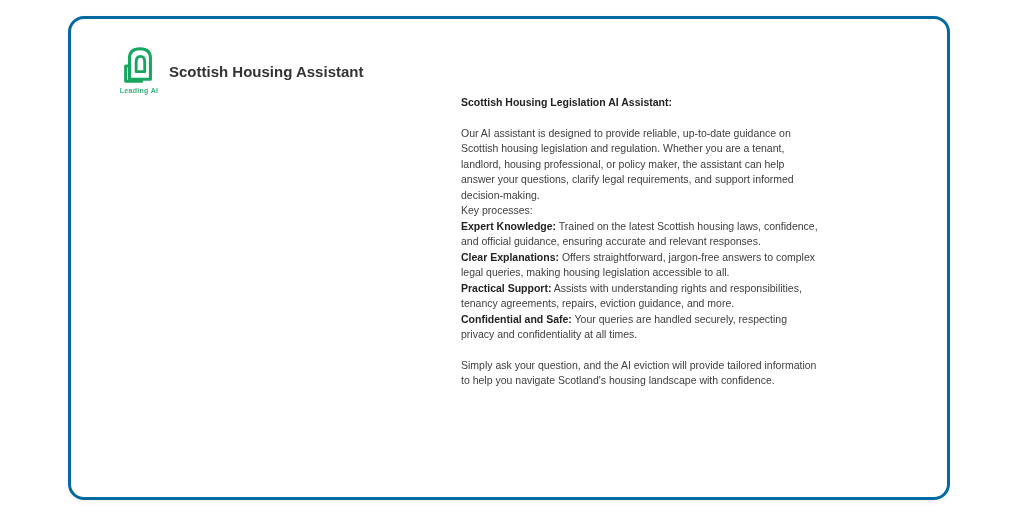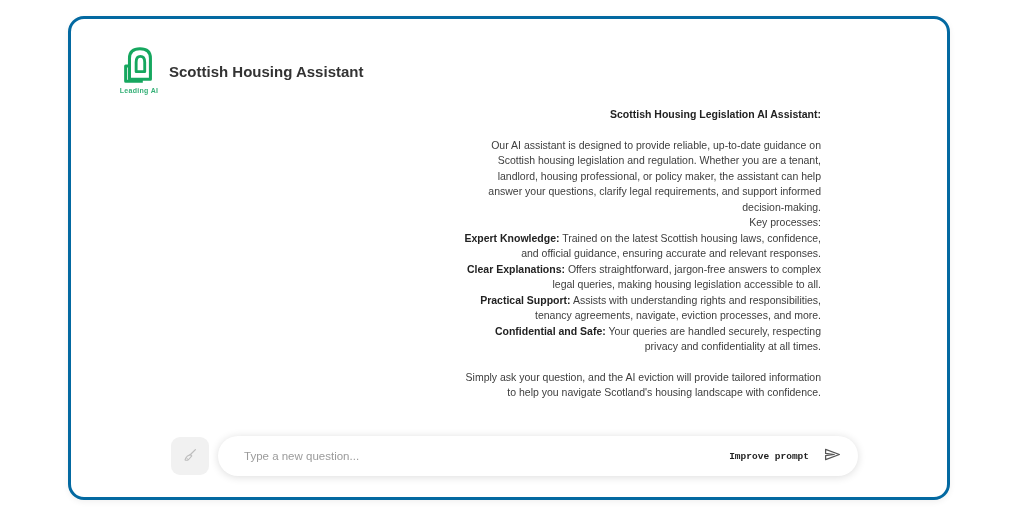--- a/index.html
+++ b/index.html
@@ -47,26 +47,25 @@
     left: 127px; top: 160px;
     font-size: 33px;
     font-weight: bold;
     color: #111111;
     line-height: 37px;
     letter-spacing: 0.2px;
   }
   
   .intro {
     position: absolute;
-    left: 390px; top: 88px;
+    left: 390px; top: 76px;
     width: 360px;
     font-size: 10.5px;
     line-height: 15.5px;
     color: #3d3d3d;
-    text-align: right;
   }
   .intro .heading {
     font-weight: bold;
     color: #222222;
   }
   .intro .gap { height: 15px; }
   .intro b { color: #222222; }
   
   .composer {
     position: absolute;
@@ -141,42 +140,20 @@
   <div class="brand-title">Scottish Housing Assistant</div>
 
 
   <div class="intro">
     <div class="heading">Scottish Housing Legislation AI Assistant:</div>
     <div class="gap"></div>
     <div>Our AI assistant is designed to provide reliable, up-to-date guidance on Scottish housing legislation and regulation. Whether you are a tenant, landlord, housing professional, or policy maker, the assistant can help answer your questions, clarify legal requirements, and support informed decision-making.</div>
     <div>Key processes:</div>
     <div><b>Expert Knowledge:</b><span> Trained on the latest Scottish housing laws, confidence, and official guidance, ensuring accurate and relevant responses.</span></div>
     <div><b>Clear Explanations:</b><span> Offers straightforward, jargon-free answers to complex legal queries, making housing legislation accessible to all.</span></div>
-    <div><b>Practical Support:</b><span> Assists with understanding rights and responsibilities, tenancy agreements, navigate, eviction processes, and more.</span></div>
+    <div><b>Practical Support:</b><span> Assists with understanding rights and responsibilities, tenancy agreements, repairs, eviction guidance, and more.</span></div>
     <div><b>Confidential and Safe:</b><span> Your queries are handled securely, respecting privacy and confidentiality at all times.</span></div>
     <div class="gap"></div>
     <div>Simply ask your question, and the AI eviction will provide tailored information to help you navigate Scotland's housing landscape with confidence.</div>
   </div>
 
-  <div class="composer">
-    <button class="clear-btn">
-      <span>
-        <svg width="18" height="18" viewBox="0 0 20 20" fill="none">
-          <path d="M16 4 L10 10" stroke="#bdbdbd" stroke-width="1.4" stroke-linecap="round"></path>
-          <path d="M10.5 9.5 L12 11 L8.5 15 Q6.5 16.5 4.5 15.5 Q5 13 6.8 11.5 Z" stroke="#bdbdbd" stroke-width="1.2" stroke-linejoin="round"></path>
-          <path d="M6.5 13.5 L8 15 M5.5 12.5 L7 14" stroke="#bdbdbd" stroke-width="0.9"></path>
-        </svg>
-      </span>
-    </button>
-    <div class="input-pill">
-      <input type="text" placeholder="Type a new question..." style="">
-      <button class="improve-btn">Improve prompt</button>
-      <button class="send-btn">
-        <span>
-          <svg width="19" height="17" viewBox="0 0 22 19" fill="none">
-            <path d="M3 3.5 L19 9.5 L3 15.5 L3 10.8 L13 9.5 L3 8.2 Z" stroke="#555555" stroke-width="1.4" stroke-linejoin="round"></path>
-          </svg>
-        </span>
-      </button>
-    </div>
-  </div>
 
 </div>
 
 </body></html>

